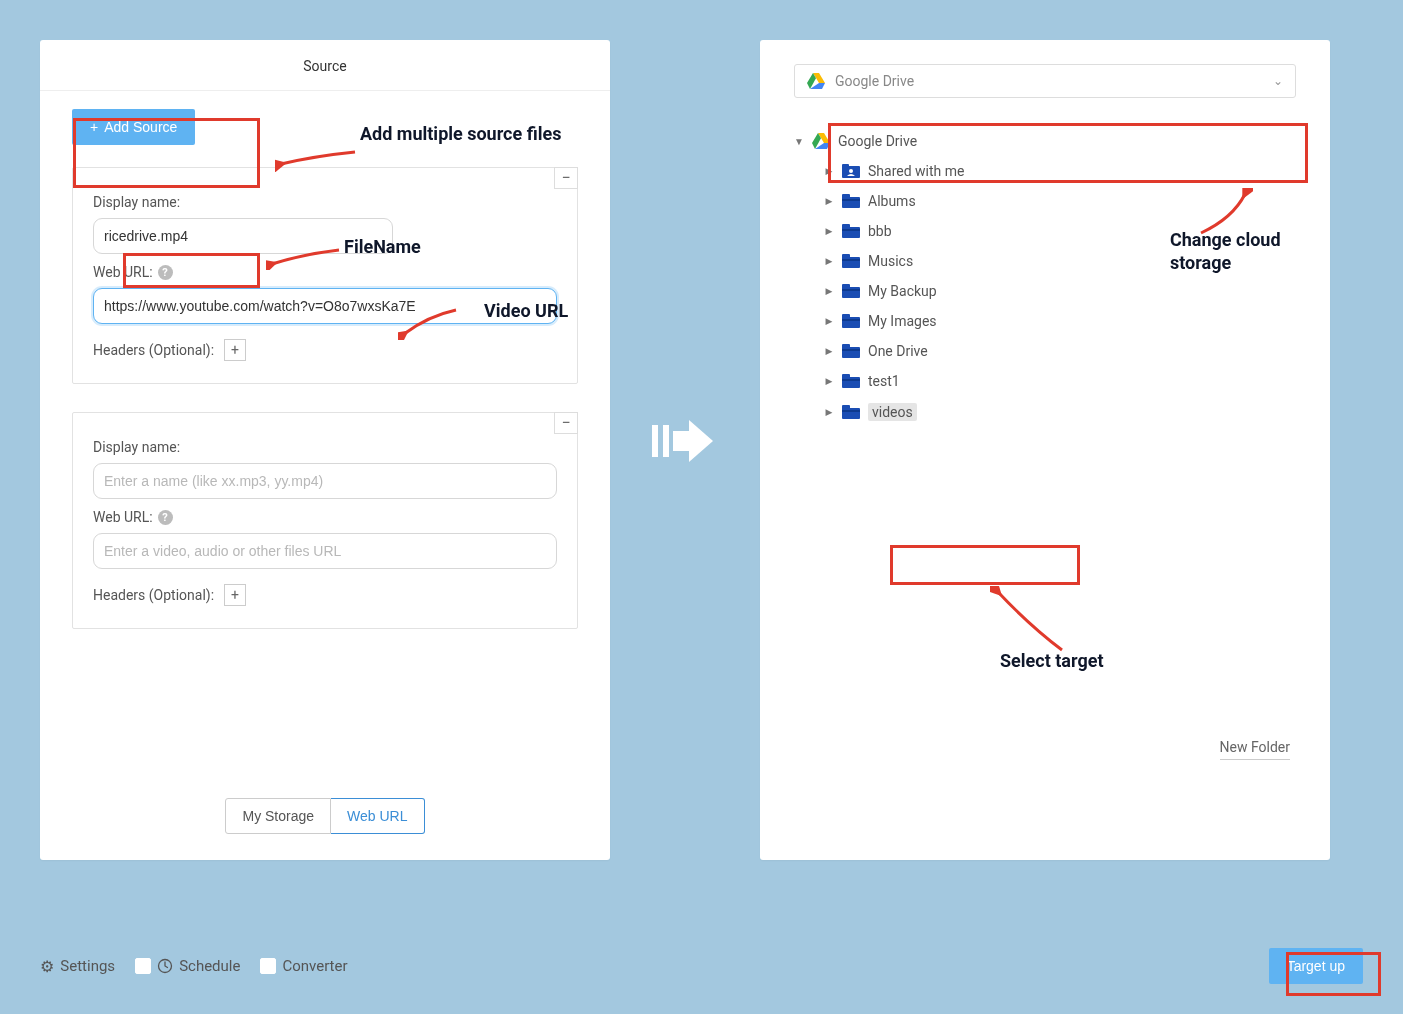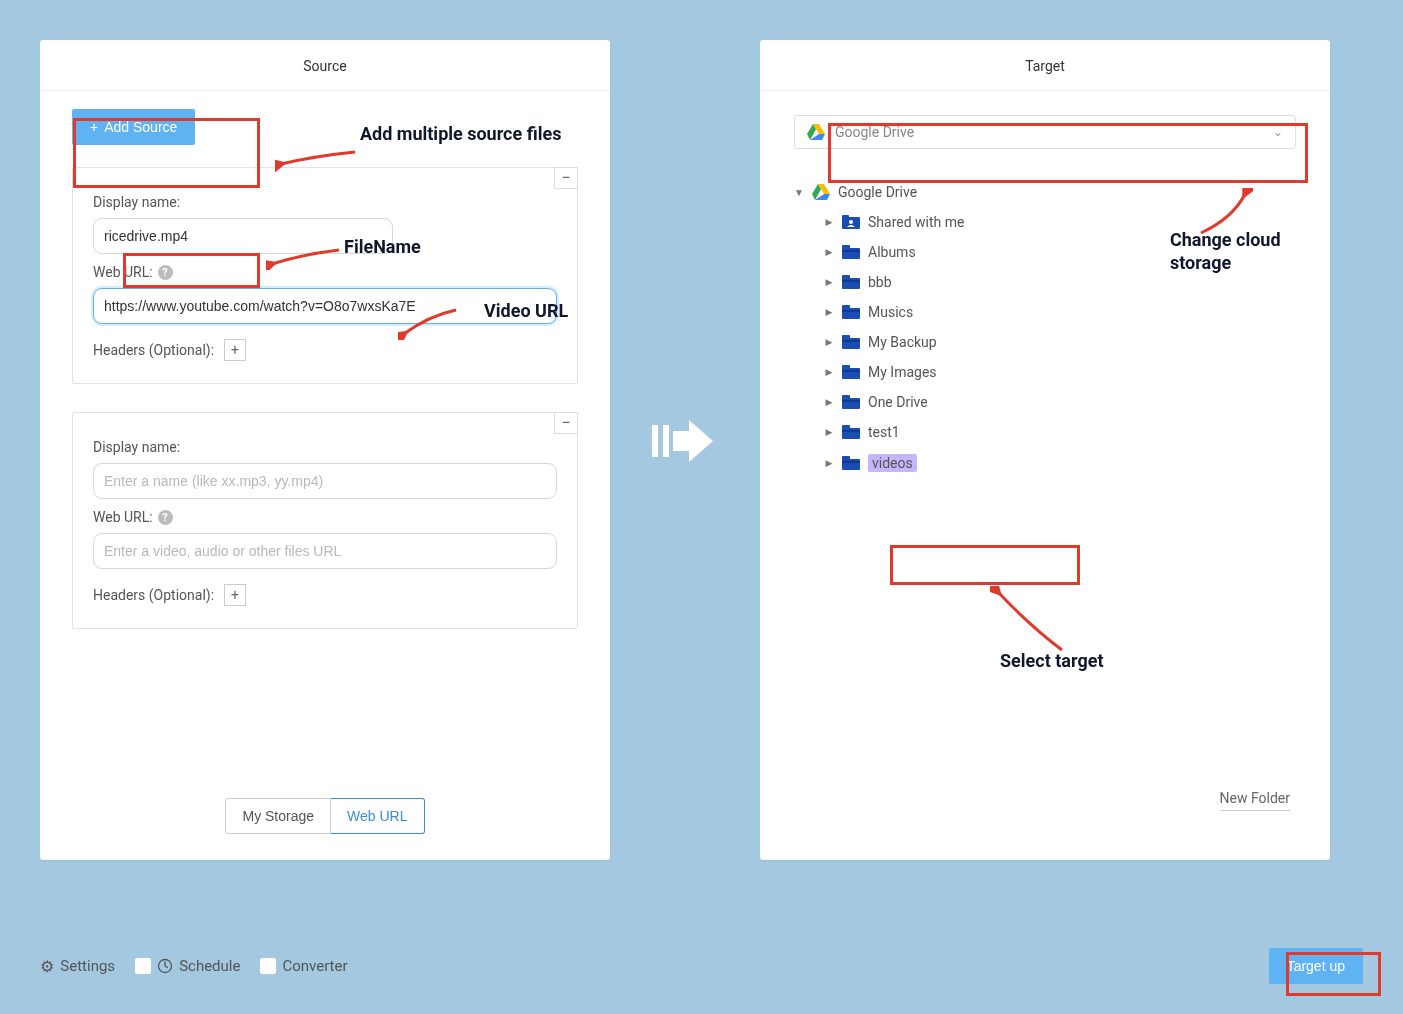--- a/index.html
+++ b/index.html
@@ -107,21 +107,21 @@
   }
   .gdrive-icon svg { display:block; }
   .tree { margin-top: 28px; font-size: 14px; color:#555; }
   .tree-row { display: flex; align-items: center; gap: 8px; padding: 7px 0; cursor: pointer;}
   .tri { font-size: 10px; color:#777; width: 10px; display:inline-block;}
   .folder-icon {
     width: 18px; height: 14px; position: relative;
   }
   .folder-icon svg { display:block;}
   .tree-children { margin-left: 30px; }
-  .tree-row.selected .name-text { background: #c4b5fd; padding: 1px 4px; border-radius:2px;}
+  .tree-row.selected .name-text { background: #e5e5e5; padding: 1px 4px; border-radius:2px;}
   .shared-icon svg { display:block; }
   .new-folder {
     position: absolute; right: 40px; bottom: 40px;
     font-size: 14px; color:#666; border-bottom: 1px solid #ccc; padding-bottom:4px; cursor:pointer;
   }
   
   .big-arrow {
     position: absolute; left: 652px; top: 420px;
     width: 72px; height: 42px;
     display:flex; align-items:center; gap:4px;
@@ -206,21 +206,20 @@
     <div class="bar"></div>
       <div class="bar"></div>
   </div>
   <div style="display:flex;align-items:center;">
     <div class="stem"></div>
       <div class="ahead"></div>
   </div>
 </div>
 
 <div class="panel panel-target">
-  <div class="panel-title">Target</div>
   <div class="target-body">
     <div class="drive-select">
       <span class="gdrive-icon">
         <svg width="18" height="16" viewBox="0 0 18 16">
           <polygon points="6,0 12,0 18,10 12,10" fill="#fbbc04"></polygon>
           <polygon points="6,0 0,10 3,16 9,5.3" fill="#34a853"></polygon>
           <polygon points="12,10 18,10 15,16 3,16" fill="#4285f4"></polygon>
         </svg>
       </span>
       <span>Google Drive</span>

